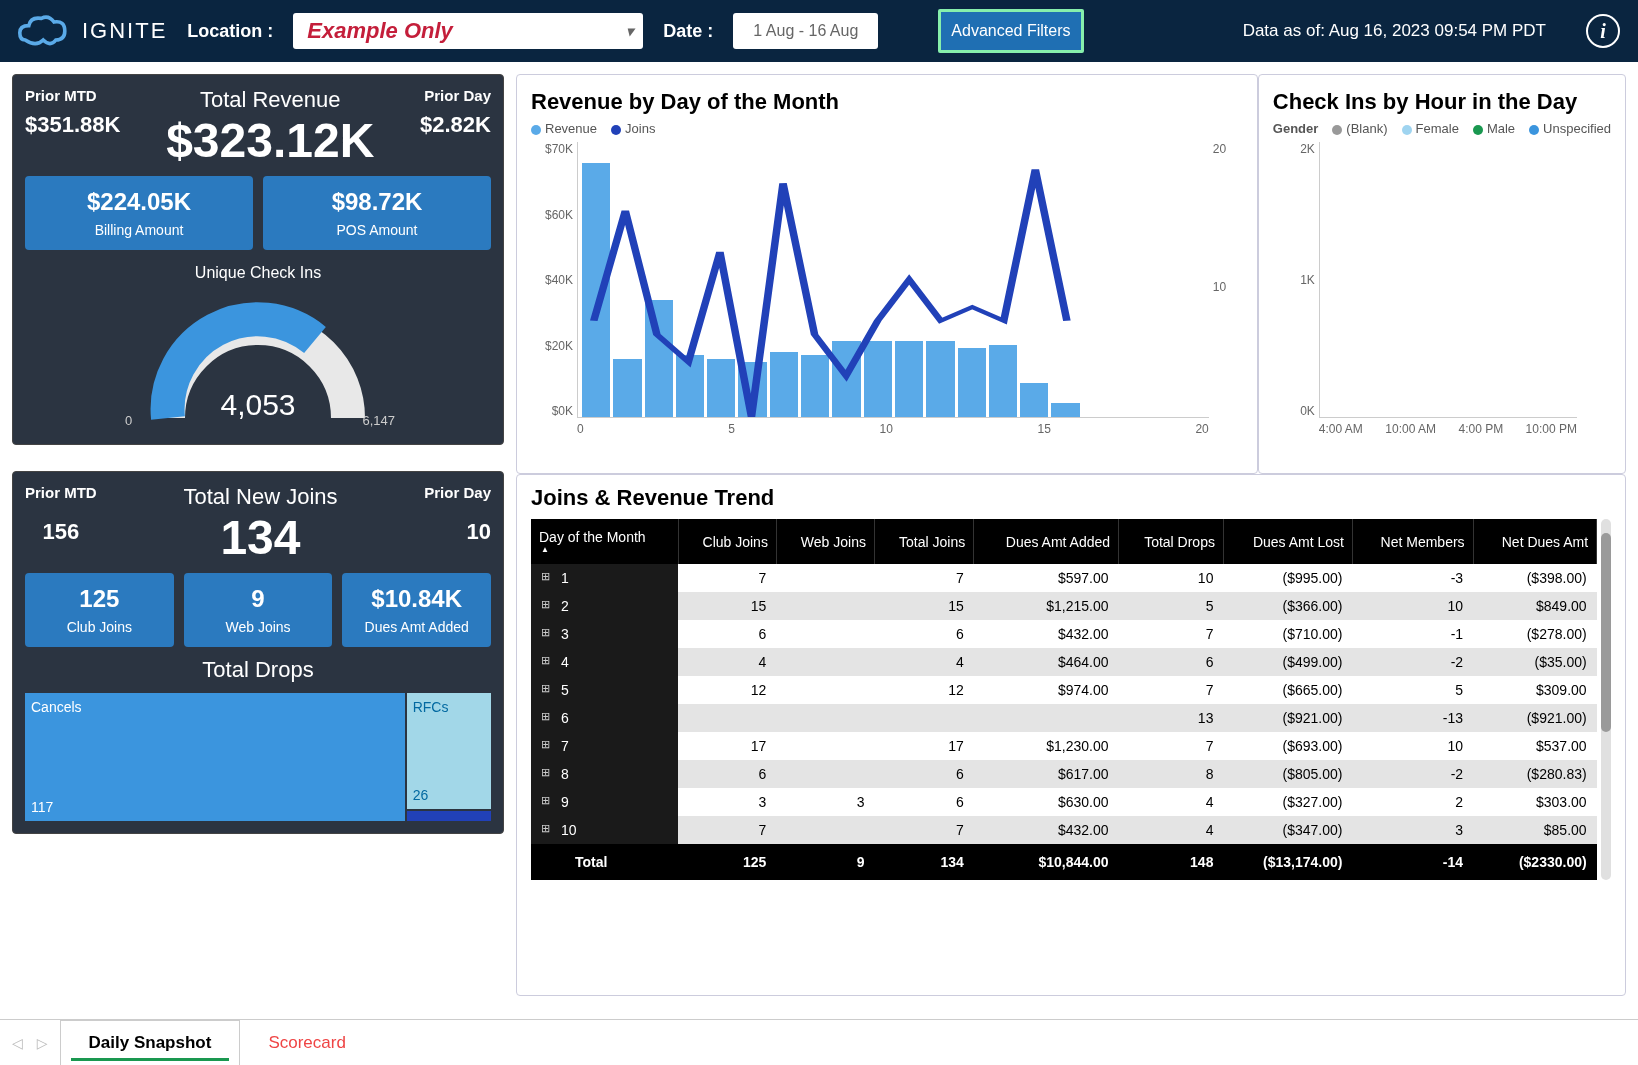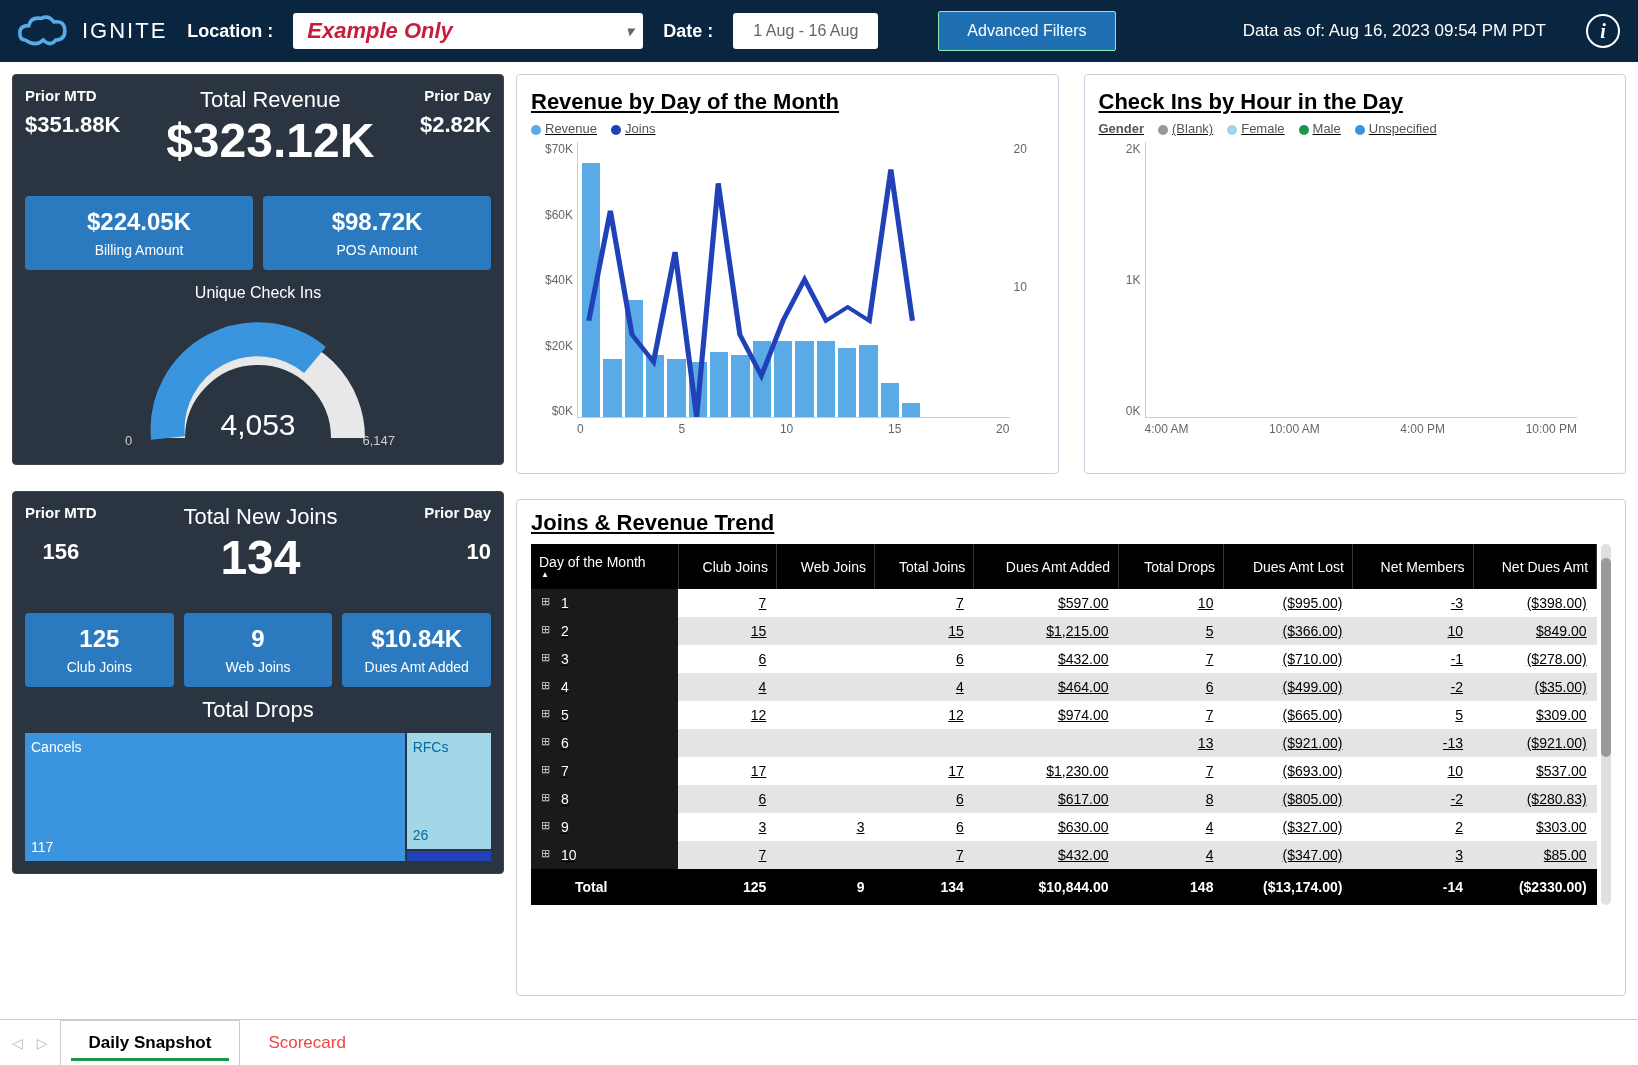--- a/index.html
+++ b/index.html
@@ -54,23 +54,23 @@
   padding: 6px 20px;
   border-radius: 3px;
   height: 36px;
   display: flex;
   align-items: center;
   font-size: 16px;
 }
 .adv-filters {
   background: #1f6fb3;
   color: #fff;
-  padding: 10px 28px;
+  padding: 10px 10px;
   border-radius: 2px;
-  border: 1px solid #86efac;
+  border: 3px solid #86efac;
   font-size: 16px;
   cursor: pointer;
   margin-left: 40px;
 }
 .data-asof { margin-left: auto; font-size: 17px; }
 .info-icon {
   width: 34px; height: 34px;
   border: 2px solid #fff;
   border-radius: 50%;
   display: flex;
@@ -103,21 +103,21 @@
   justify-content: space-between;
   align-items: flex-start;
 }
 .prior-label { font-size: 15px; font-weight: 600; }
 .prior-value { font-size: 22px; font-weight: 600; margin-top: 8px; }
 .main-title { font-size: 22px; font-weight: 500; text-align: center; }
 .main-value { font-size: 48px; font-weight: 600; text-align: center; }
 .tile-row {
   display: flex;
   gap: 10px;
-  margin-top: 28px;
+  margin-top: 8px;
 }
 .blue-tile {
   flex: 1;
   background: #2b7abf;
   border-radius: 4px;
   padding: 12px 8px;
   text-align: center;
   cursor: pointer;
 }
 .tile-value { font-size: 24px; font-weight: 600; }
@@ -148,24 +148,23 @@
   display: flex;
   flex-direction: column;
   gap: 2px;
 }
 .tm-rfc-a { flex: 24; background: #a2d7e8; position: relative; color: #0369a1; font-size: 14px;}
 .tm-rfc-b { flex: 2; background: #2141b8; }
 .tm-label { position: absolute; top: 6px; left: 6px; }
 .tm-val { position: absolute; bottom: 6px; left: 6px; }
 .right-col {
   display: grid;
-  grid-template-columns: 1fr 1fr;
+  grid-template-columns: 1fr;
   grid-template-rows: 400px 1fr;
-  gap: 25px;
-  text-decoration: underline;
+  gap: 0;
 }
 .white-card {
   background: #fff;
   border: 1px solid #ccd;
   border-radius: 4px;
   padding: 14px;
 }
 .chart-title { font-size: 22px; font-weight: 600; margin-bottom: 6px; }
 .legend { font-size: 13px; color: #555; display: flex; gap: 14px; align-items: center; margin-bottom: 4px;}
 .legend .dot { width: 10px; height: 10px; border-radius: 50%; display: inline-block; margin-right: 4px; vertical-align: middle;}

